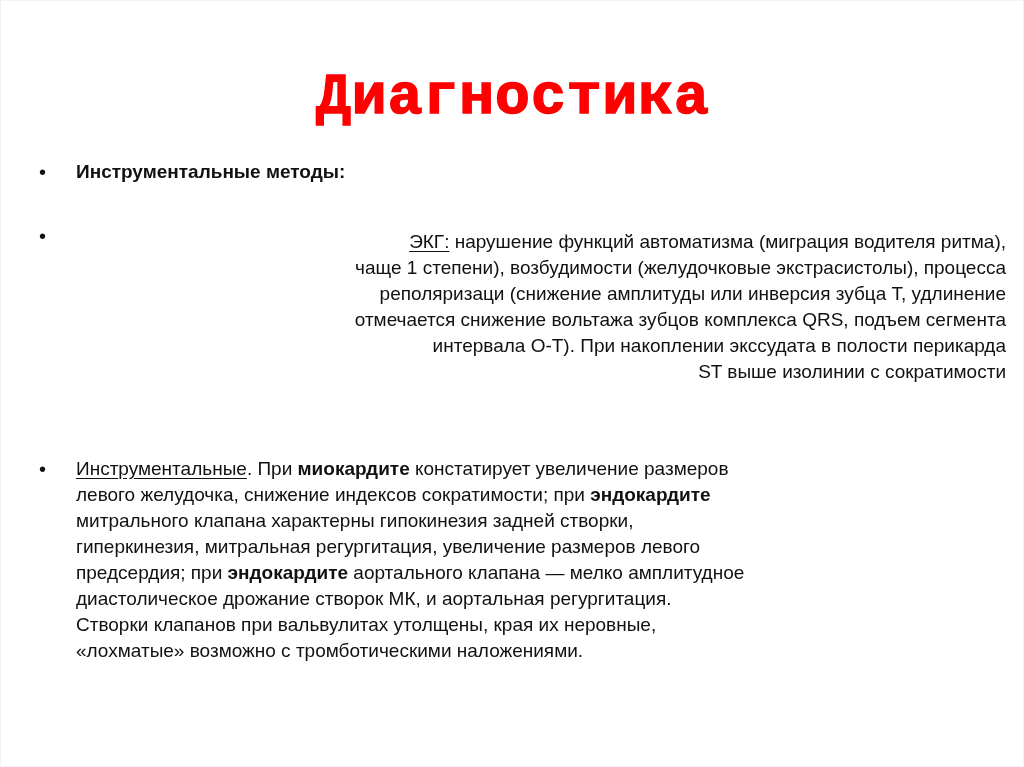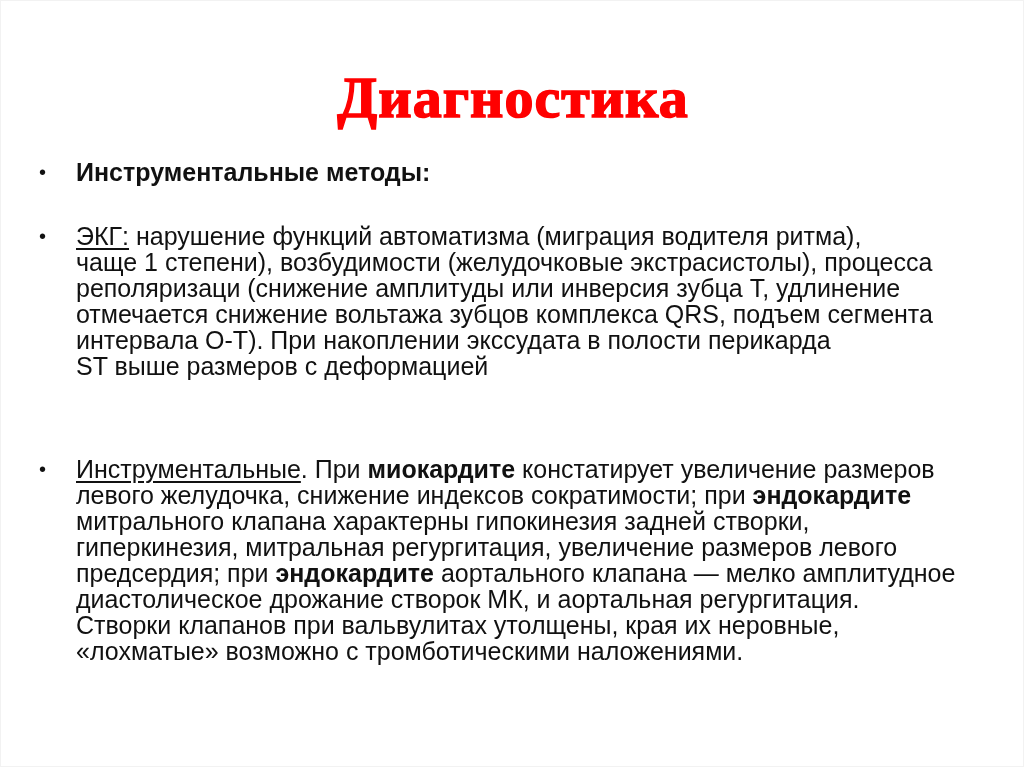--- a/index.html
+++ b/index.html
@@ -21,69 +21,69 @@
       width: 1024px; height: 767px;
       background: #ffffff;
       box-sizing: border-box;
       border: 1px solid #f2f2f2;
     }
     .title {
       position: absolute;
       left: 0; top: 62px;
       width: 1024px;
       text-align: center;
-      font-family: Liberation Serif, serif;
+      font-family: Liberation Mono, monospace;
       font-weight: 900;
       font-size: 58px;
       letter-spacing: 1px;
       color: #ff0000;
       line-height: 70px;
       -webkit-text-stroke: 1.5px #ff0000;
     }
     .bullet {
       position: absolute;
       left: 38px;
       width: 10px;
       font-size: 20px;
       line-height: 26px;
       color: #111;
     }
     .para {
       position: absolute;
       left: 75px;
       width: 930px;
       font-family: "Liberation Sans", "DejaVu Sans", sans-serif;
-      font-size: 25px;
+      font-size: 19px;
       line-height: 26px;
       color: #111111;
       white-space: nowrap;
     }
     .para .line { display: block; }
     .heading { font-weight: bold; }
     .u { text-decoration: underline; text-underline-offset: 3px; }
     .b { font-weight: bold; margin-top: 48px; }
   </style>
 </head>
 <body>
 
 <div class="slide">
 
   <div class="title">Диагностика</div>
 
   <div class="bullet" style="top:158px;">•</div>
   <div class="para heading" style="top:158px;">Инструментальные методы:</div>
 
   <div class="bullet" style="top:222px;">•</div>
-  <div class="para" style="top:222px;">
+  <div class="para" style="top:228px;text-align:right;">
     <span class="line"><span class="u">ЭКГ:</span><span> нарушение функций автоматизма (миграция водителя ритма),</span></span>
     <span class="line">чаще 1 степени), возбудимости (желудочковые экстрасистолы), процесса</span>
     <span class="line">реполяризаци (снижение амплитуды или инверсия зубца Т, удлинение</span>
     <span class="line">отмечается снижение вольтажа зубцов комплекса QRS, подъем сегмента</span>
     <span class="line">интервала О-Т). При накоплении экссудата в полости перикарда</span>
-    <span class="line">ST выше размеров с деформацией</span>
+    <span class="line">ST выше изолинии с сократимости</span>
   </div>
 
   <div class="bullet" style="top:455px;">•</div>
   <div class="para" style="top:455px;">
     <span class="line"><span class="u">Инструментальные</span><span>. При </span><span class="b">миокардите</span><span> констатирует увеличение размеров</span></span>
     <span class="line"><span>левого желудочка, снижение индексов сократимости; при </span><span class="b">эндокардите</span></span>
     <span class="line">митрального клапана характерны гипокинезия задней створки,</span>
     <span class="line">гиперкинезия, митральная регургитация, увеличение размеров левого</span>
     <span class="line"><span>предсердия; при </span><span class="b">эндокардите</span><span> аортального клапана — мелко амплитудное</span></span>
     <span class="line">диастолическое дрожание створок МК, и аортальная регургитация.</span>

